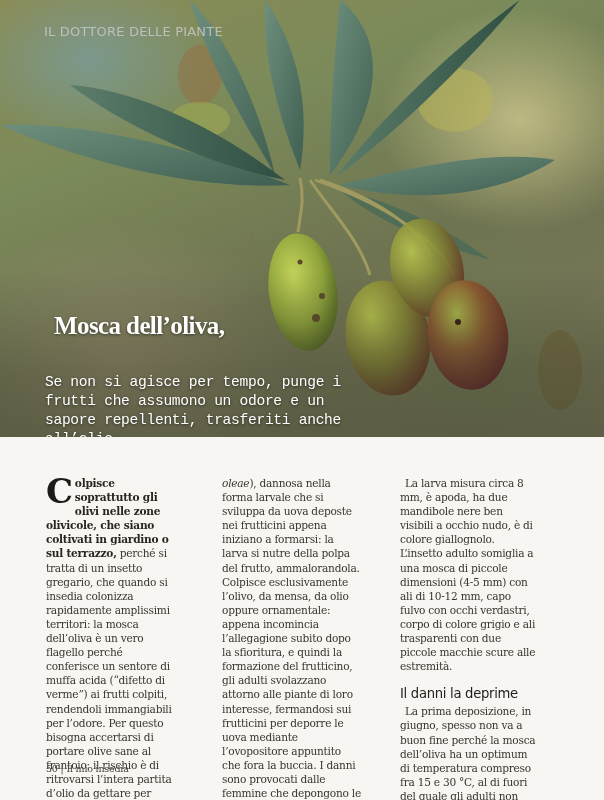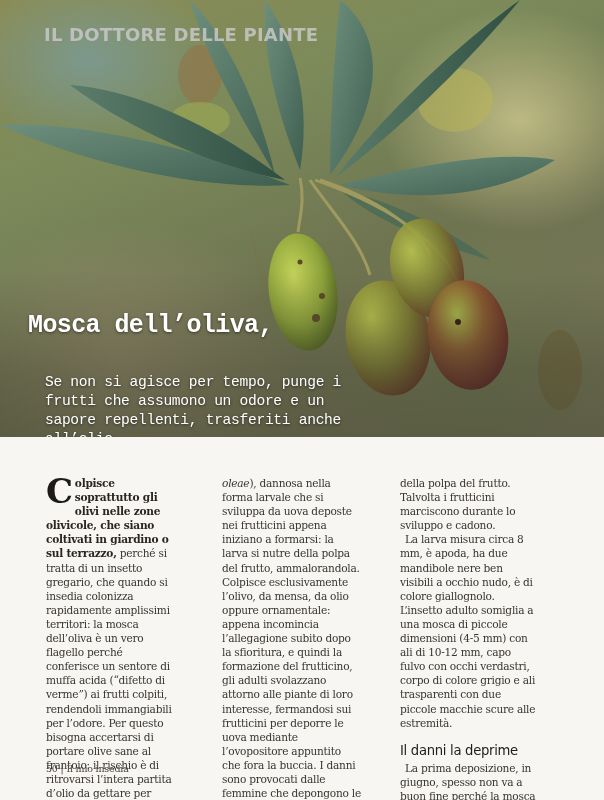--- a/index.html
+++ b/index.html
@@ -16,26 +16,26 @@
         radial-gradient(ellipse 260px 220px at 480px 380px, rgba(110,120,80,0.8), transparent 70%),
         linear-gradient(160deg, #8a8c55 0%, #7b8a5a 30%, #6e7350 60%, #7d7a5e 100%);
     }
     .hero svg { position: absolute; left: 0; top: 0; }
     .hero-shade {
       position: absolute; left: 0; top: 270px; width: 604px; height: 167px;
       background: linear-gradient(180deg, rgba(60,60,45,0) 0%, rgba(60,60,45,0.35) 60%, rgba(60,60,45,0.45) 100%);
     }
     .section-label {
       position: absolute; left: 44px; top: 24px;
-      font-family: "DejaVu Sans", sans-serif; font-weight: bold; font-size: 18px;
+      font-family: "DejaVu Sans", sans-serif; font-weight: normal; font-size: 13px;
       color: rgba(200,200,200,0.85); letter-spacing: 0.2px;
     }
     .headline {
-      position: absolute; left: 28px; top: 312px; width: 360px;
-      font-family: Liberation Mono, monospace; font-size: 25px; line-height: 28px;
+      position: absolute; left: 54px; top: 312px; width: 360px;
+      font-family: Liberation Serif, serif; font-size: 25px; line-height: 28px;
       color: #ffffff; text-shadow: 0 1px 3px rgba(0,0,0,0.5); letter-spacing: -0.6px;
     }
     .standfirst {
       position: absolute; left: 45px; top: 373px; width: 330px;
       font-family: Liberation Mono, monospace; font-size: 14.6px; line-height: 19px;
       color: #ffffff; text-shadow: 0 1px 3px rgba(0,0,0,0.55); letter-spacing: -0.3px;
     }
 
     
     .col {
@@ -138,21 +138,20 @@
 
 </div>
 
 <div class="col col2">
   <p>
     <i>oleae</i><span>), dannosa nella forma larvale che si sviluppa da uova deposte nei frutticini appena iniziano a formarsi: la larva si nutre della polpa del frutto, ammalorandola. Colpisce esclusivamente l’olivo, da mensa, da olio oppure ornamentale: appena incomincia l’allegagione subito dopo la sfioritura, e quindi la formazione del frutticino, gli adulti svolazzano attorno alle piante di loro interesse, fermandosi sui frutticini per deporre le uova mediante l’ovopositore appuntito che fora la buccia. I danni sono provocati dalle femmine che depongono le uova nei frutticini, che si sviluppano a volte normalmente, a volte deformi perché contengono al loro interno le larve, schiuse dalle uova, che si nutrono</span>
   </p>
 </div>
 
 <div class="col col3">
-  <p>della polpa del frutto. Talvolta i frutticini marciscono durante lo sviluppo e cadono.</p>
   <p class="indent">La larva misura circa 8 mm, è apoda, ha due mandibole nere ben visibili a occhio nudo, è di colore giallognolo. L’insetto adulto somiglia a una mosca di piccole dimensioni (4-5 mm) con ali di 10-12 mm, capo fulvo con occhi verdastri, corpo di colore grigio e ali trasparenti con due piccole macchie scure alle estremità.</p>
   <h2 class="subhead">Il danni la deprime</h2>
   <p class="indent">La prima deposizione, in giugno, spesso non va a buon fine perché la mosca dell’oliva ha un optimum di temperatura compreso fra 15 e 30 °C, al di fuori del quale gli adulti non volano e le larve arrestano</p>
 </div>
 
 <div class="footer">
   <span>50</span>
   <span>|</span>
   <span>Il mio insedia</span>
 </div>

